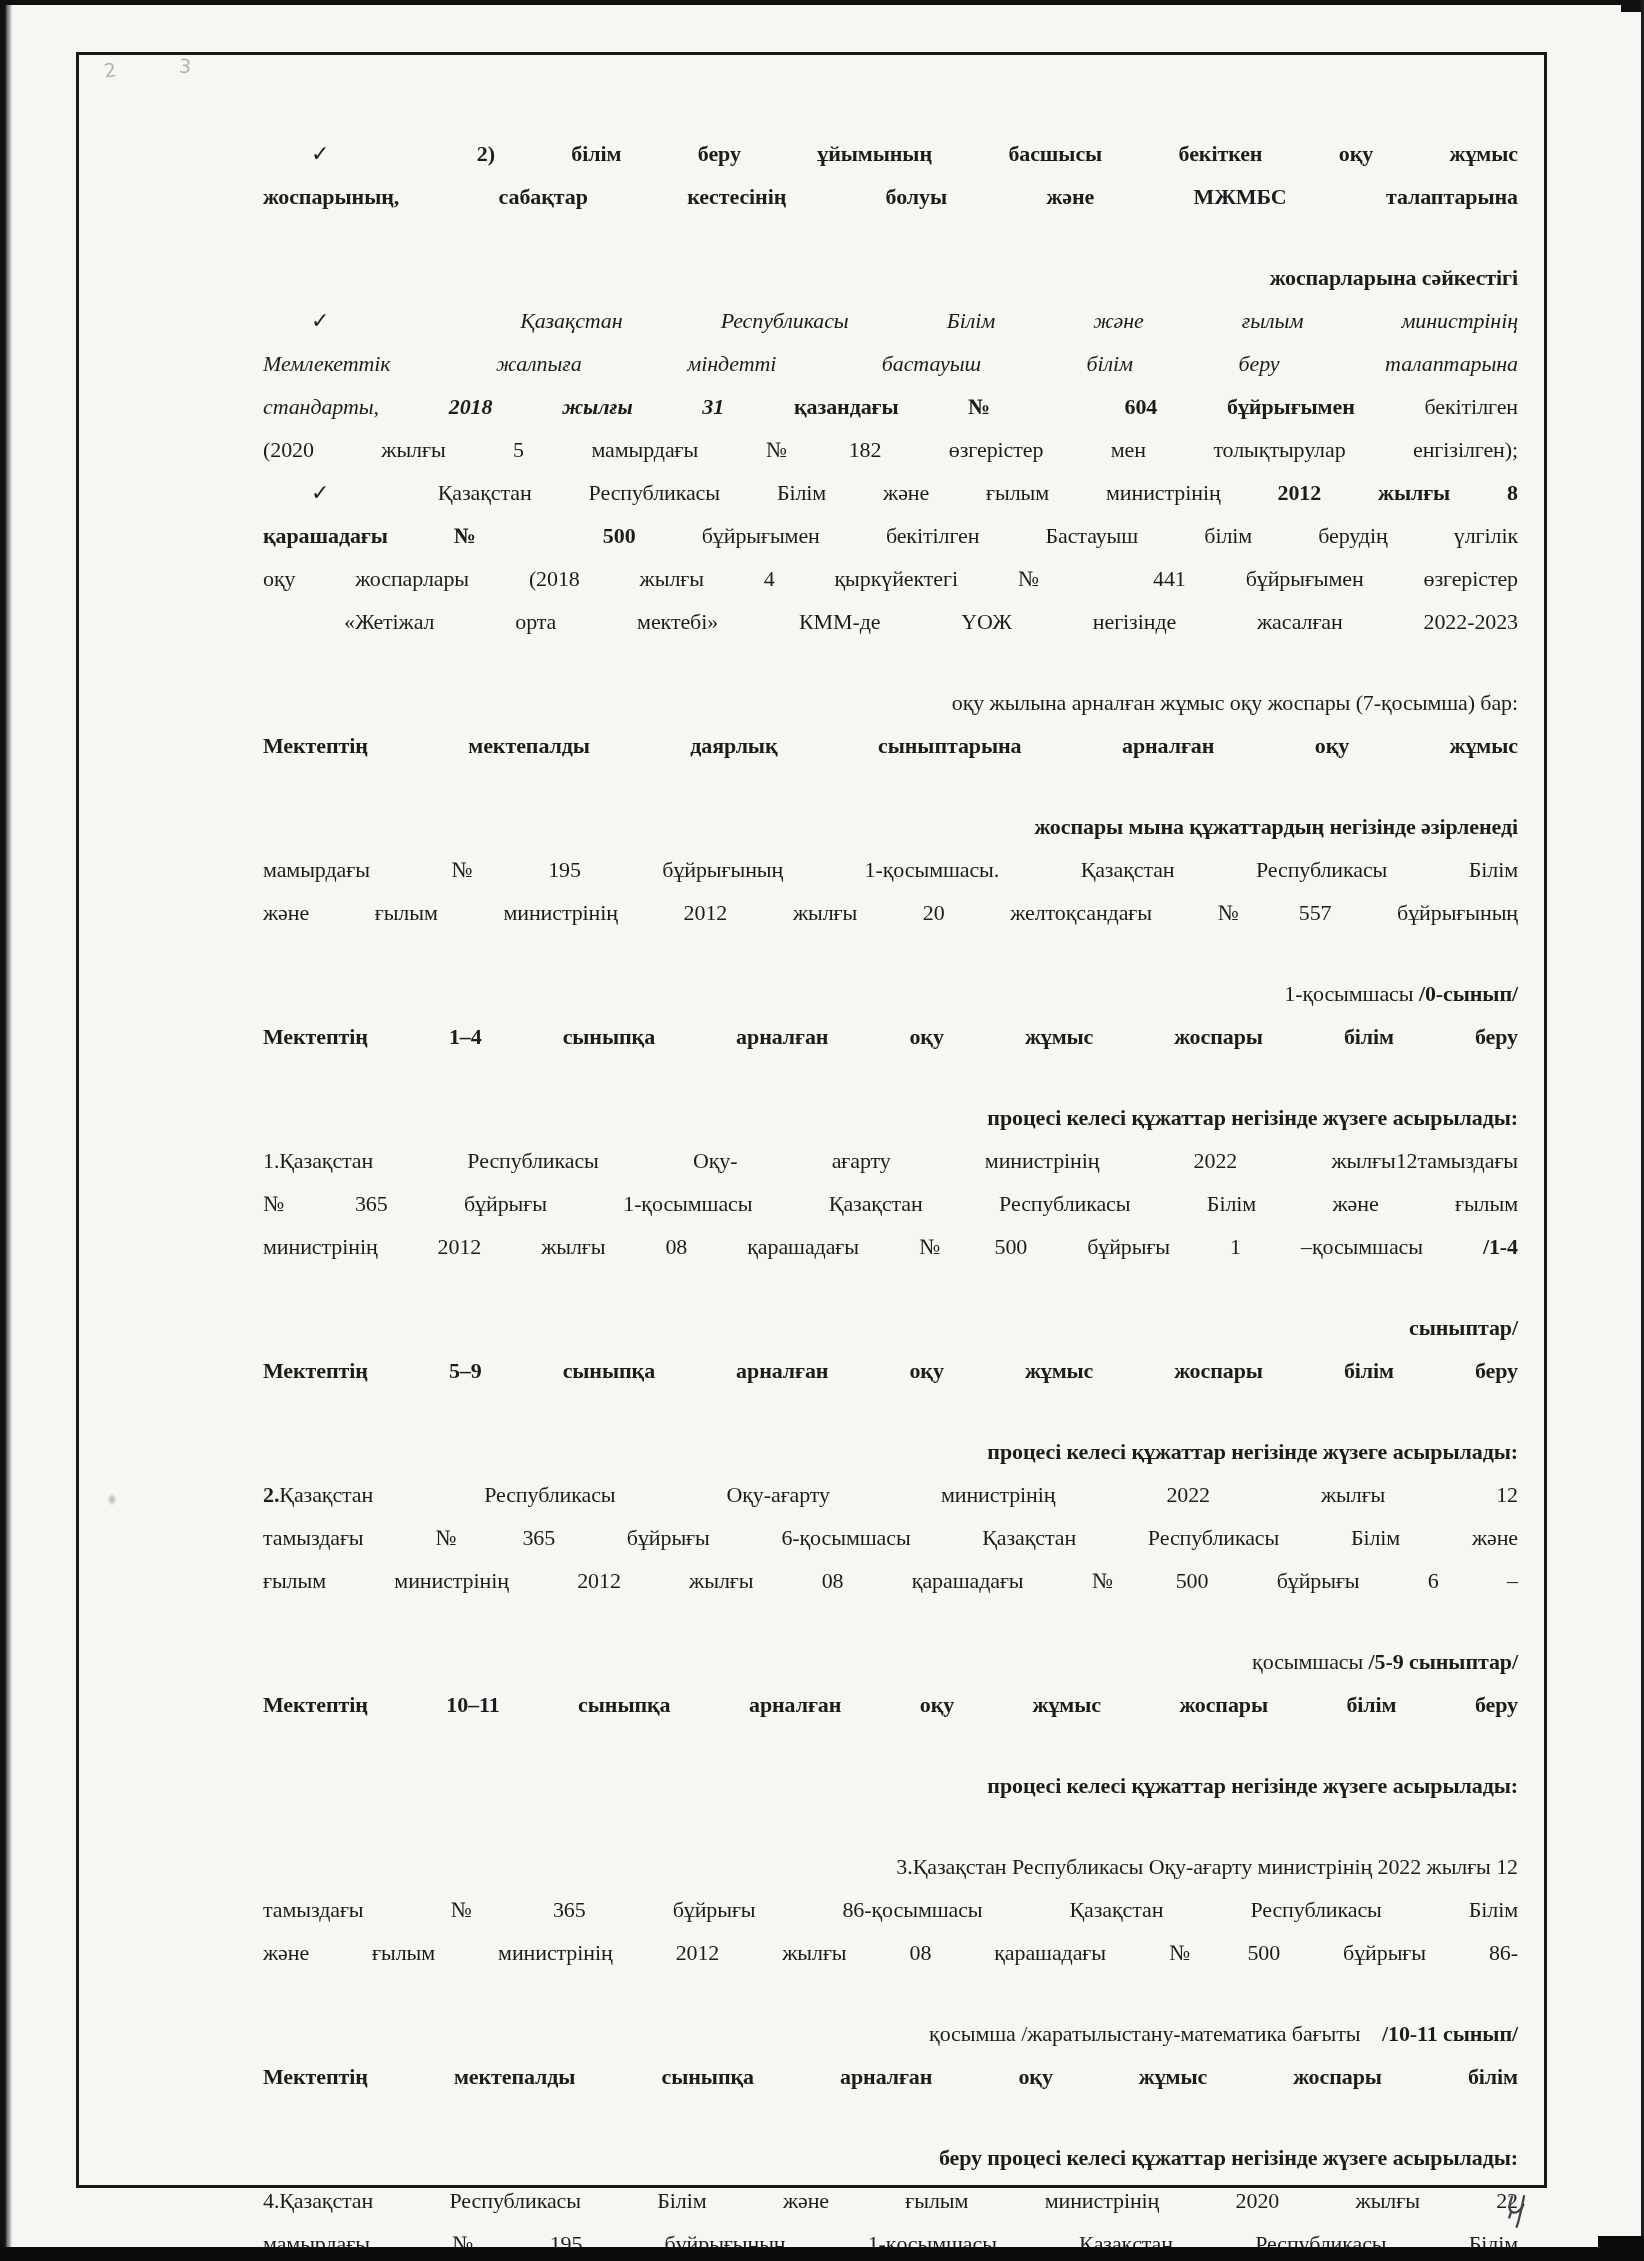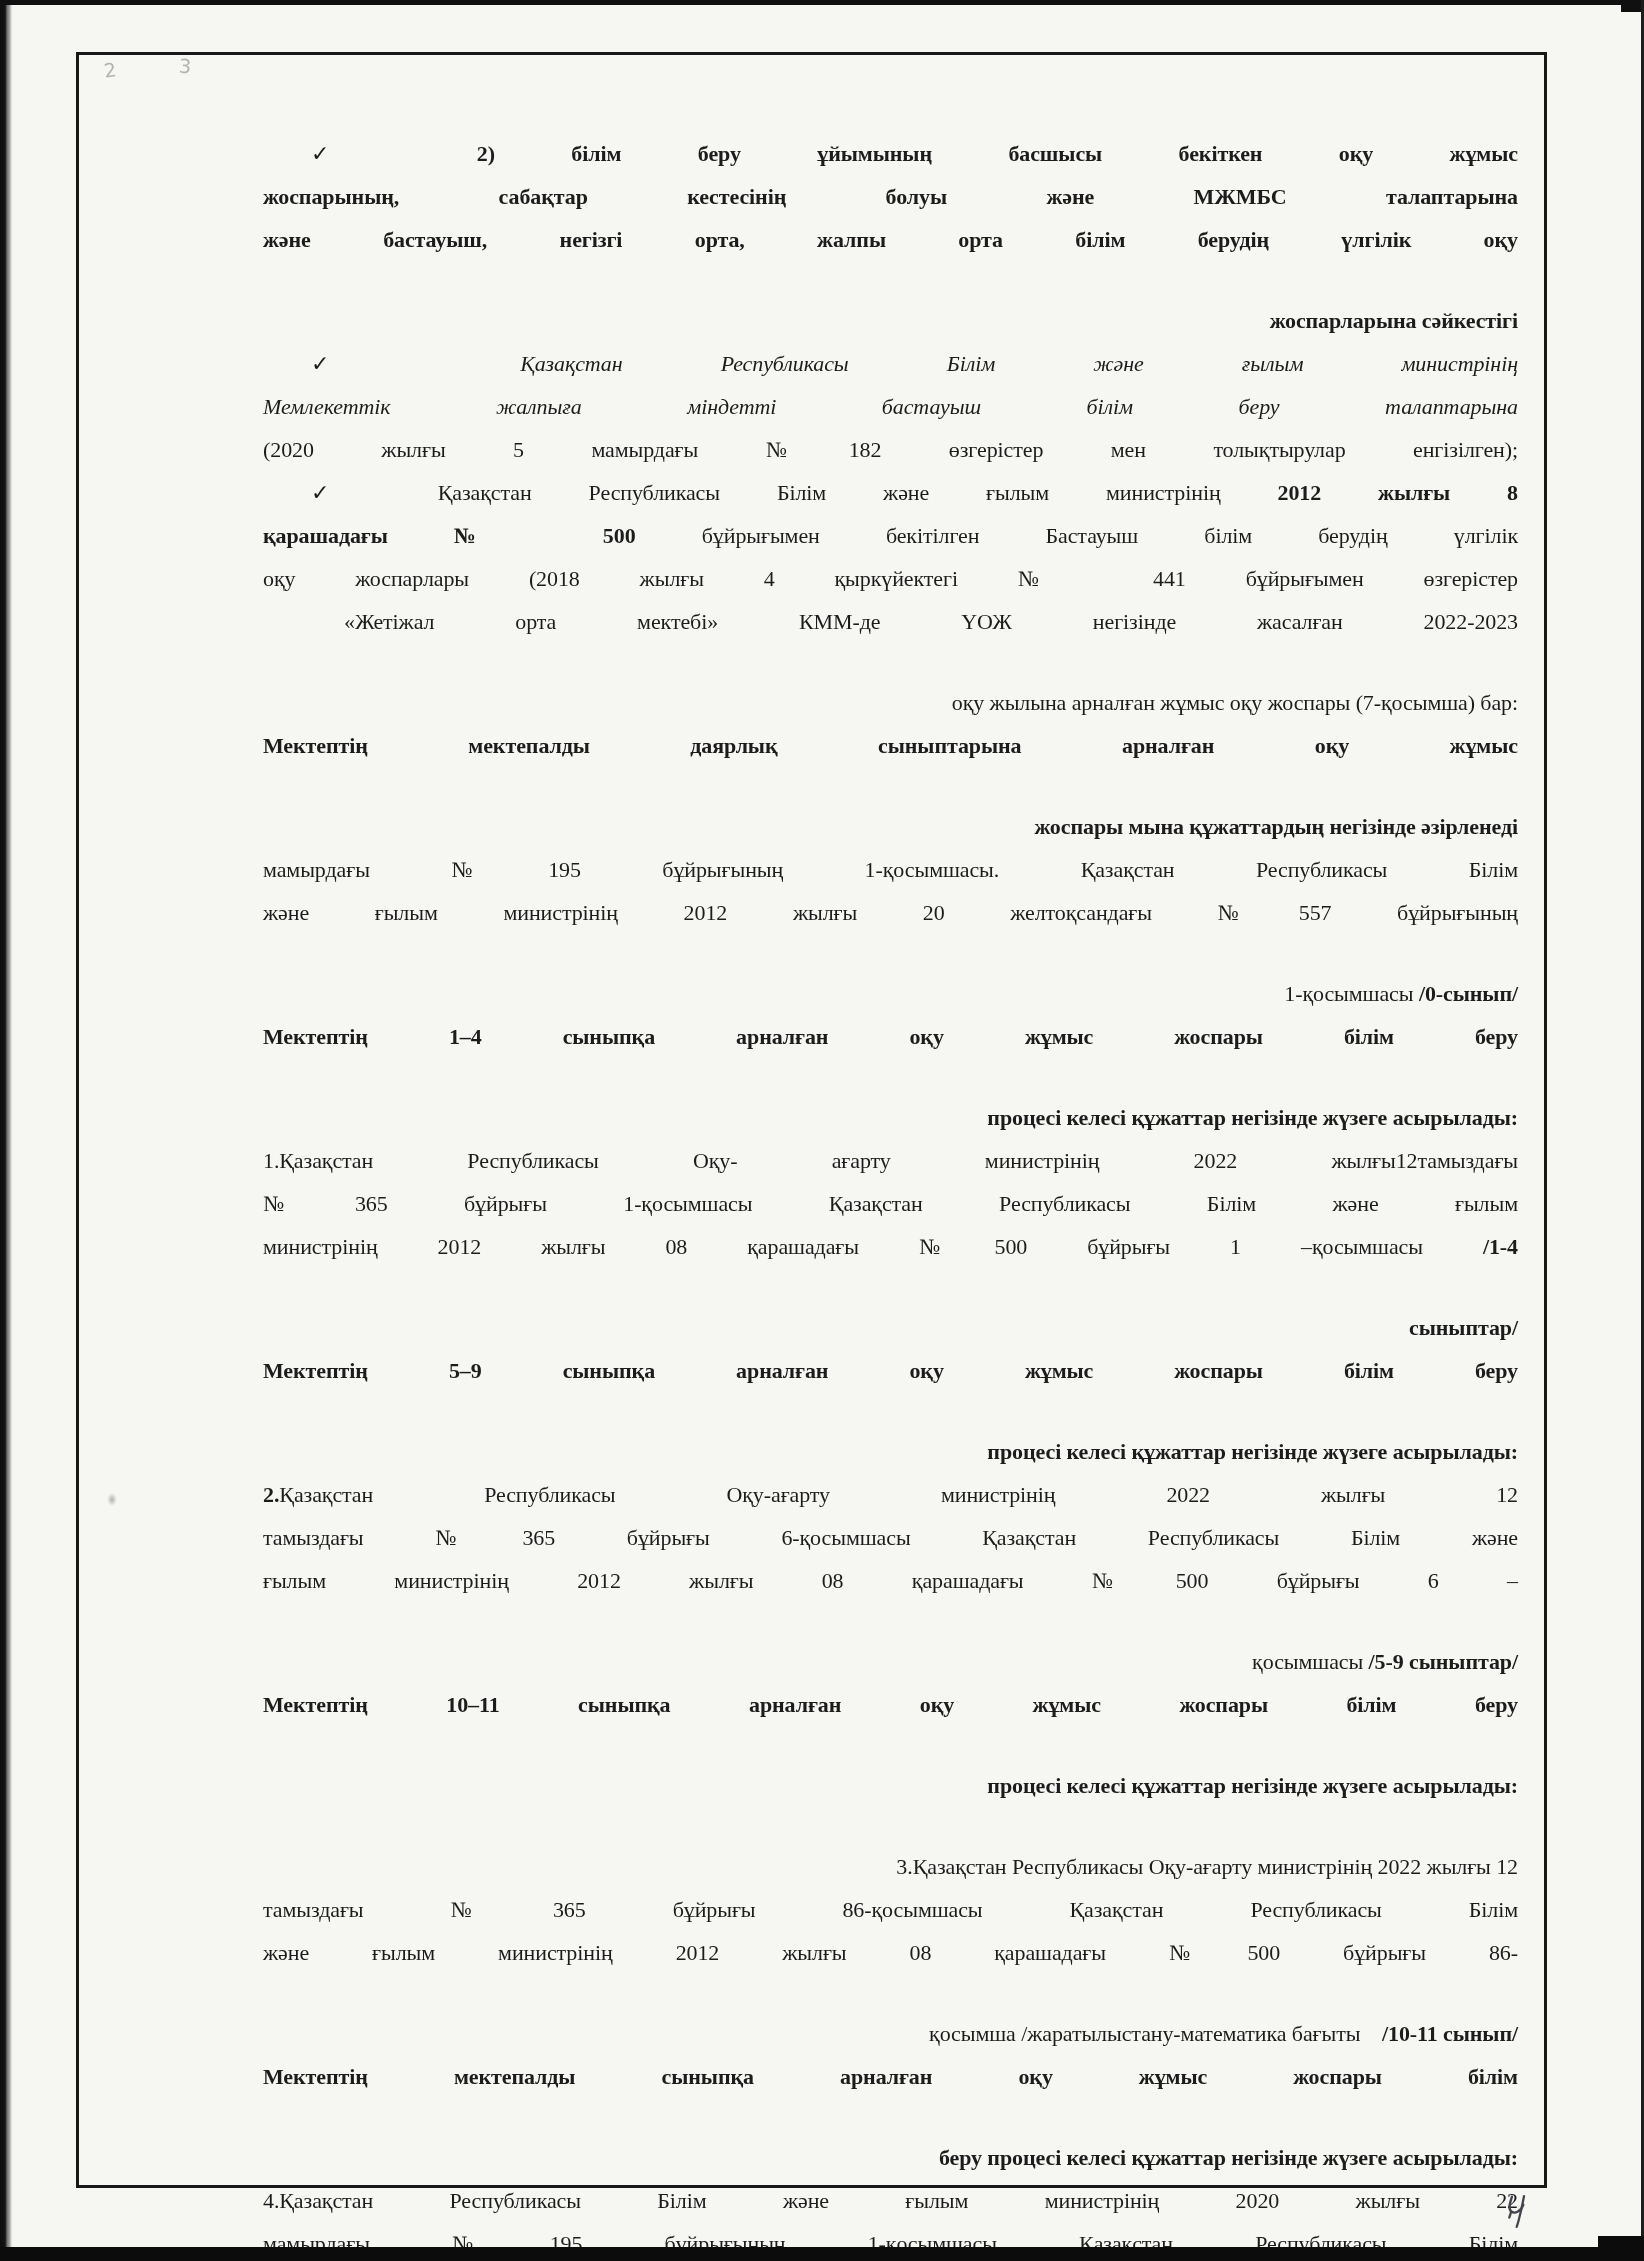--- a/index.html
+++ b/index.html
@@ -71,24 +71,24 @@
   <div class="inner-border"></div>
 
   <div class="faint-mark m1">2</div>
   <div class="faint-mark m2">3</div>
   <div class="smudge"></div>
 
   <div class="body-text">
 
   <div class="line line-just ind1"><span class="run-b">✓ 2) білім беру ұйымының басшысы бекіткен оқу жұмыс</span></div>
       <div class="line line-just"><span class="run-b">жоспарының, сабақтар кестесінің болуы және МЖМБС талаптарына</span></div>
-      <div class="line line-just"><span class="run-b">және бастауыш, негізгі орта, жалпы орта білім берудің үлгілік оқу</span></div>
       <div class="line line-last"><span class="run-b">жоспарларына сәйкестігі</span></div>
       <div class="line line-just ind1"><span class="run-n">✓ </span><span class="run-i">Қазақстан Республикасы Білім және ғылым министрінің</span></div>
       <div class="line line-just"><span class="run-i">Мемлекеттік жалпыға міндетті бастауыш білім беру талаптарына</span></div>
+      <div class="line line-just"><span class="run-i">стандарты, </span><span class="run-bi">2018 жылғы 31 </span><span class="run-b">қазандағы № 604 бұйрығымен </span><span class="run-n">бекітілген</span></div>
       <div class="line line-just"><span class="run-n">(2020 жылғы 5 мамырдағы №182 өзгерістер мен толықтырулар енгізілген);</span></div>
       <div class="line line-just ind1"><span class="run-n">✓ Қазақстан Республикасы Білім және ғылым министрінің </span><span class="run-b">2012 жылғы 8</span></div>
       <div class="line line-just"><span class="run-b">қарашадағы № 500 </span><span class="run-n">бұйрығымен бекітілген Бастауыш білім берудің үлгілік</span></div>
       <div class="line line-just"><span class="run-n">оқу жоспарлары (2018 жылғы 4 қыркүйектегі № 441 бұйрығымен өзгерістер</span></div>
       <div class="line line-just ind2"><span class="run-n">«Жетіжал орта мектебі» КММ-де ҮОЖ негізінде жасалған 2022-2023</span></div>
       <div class="line line-last"><span class="run-n">оқу жылына арналған жұмыс оқу жоспары (7-қосымша) бар:</span></div>
       <div class="line line-just"><span class="run-b">Мектептің мектепалды даярлық сыныптарына арналған оқу жұмыс</span></div>
       <div class="line line-last"><span class="run-b">жоспары мына құжаттардың негізінде әзірленеді</span></div>
       <div class="line line-just"><span class="run-n">мамырдағы №195 бұйрығының 1-қосымшасы. Қазақстан Республикасы Білім</span></div>
       <div class="line line-just"><span class="run-n">және ғылым министрінің 2012 жылғы 20 желтоқсандағы №557 бұйрығының</span></div>

